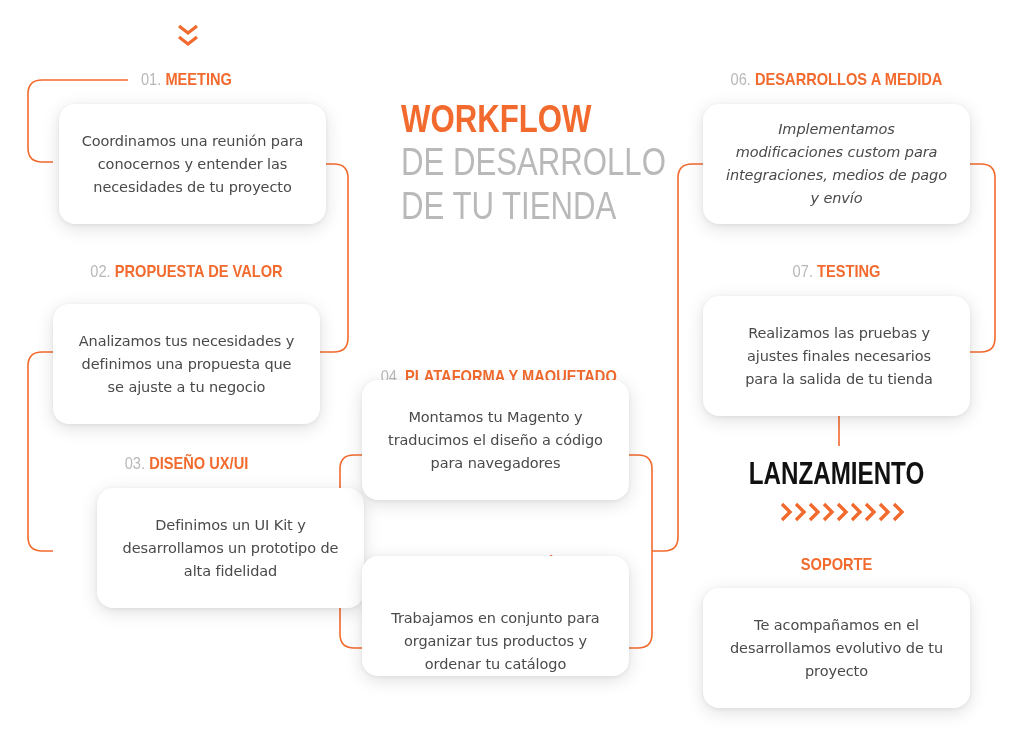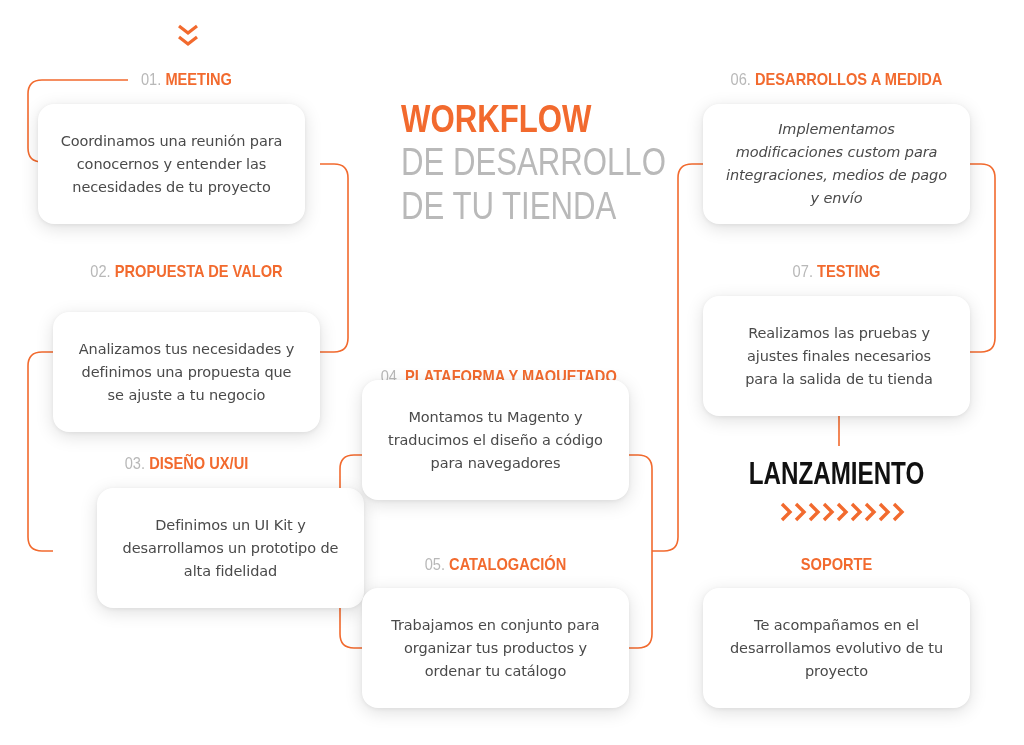--- a/index.html
+++ b/index.html
@@ -83,29 +83,29 @@
 <div class="hero">
   <span class="h1">WORKFLOW</span>
   <span class="h2">DE DESARROLLO</span>
   <span class="h2">DE TU TIENDA</span>
 </div>
 
 <div class="step-label" style="left:53px; top:70px;">
   <span class="num">01.</span>
   <span class="title">MEETING</span>
 </div>
-<div class="card" style="left:38px; top:104px;">
+<div class="card" style="left:59px; top:104px;">
   <p>Coordinamos una reunión para conocernos y entender las necesidades de tu proyecto</p>
 </div>
 
 <div class="step-label" style="left:53px; top:262px;">
   <span class="num">02.</span>
   <span class="title">PROPUESTA DE VALOR</span>
 </div>
-<div class="card" style="left:53px; top:312px;">
+<div class="card" style="left:53px; top:304px;">
   <p>Analizamos tus necesidades y definimos una propuesta que se ajuste a tu negocio</p>
 </div>
 
 <div class="step-label" style="left:53px; top:454px;">
   <span class="num">03.</span>
   <span class="title">DISEÑO UX/UI</span>
 </div>
 <div class="card" style="left:53px; top:488px;margin-left:44px;">
   <p>Definimos un UI Kit y desarrollamos un prototipo de alta fidelidad</p>
 </div>
@@ -115,21 +115,21 @@
   <span class="title">PLATAFORMA Y MAQUETADO</span>
 </div>
 <div class="card" style="left:362px; top:380px;">
   <p>Montamos tu Magento y traducimos el diseño a código para navegadores</p>
 </div>
 
 <div class="step-label" style="left:362px; top:555px;">
   <span class="num">05.</span>
   <span class="title">CATALOGACIÓN</span>
 </div>
-<div class="card" style="left:362px; top:588px;">
+<div class="card" style="left:362px; top:556px;align-items:flex-end;">
   <p>Trabajamos en conjunto para organizar tus productos y ordenar tu catálogo</p>
 </div>
 
 <div class="step-label" style="left:703px; top:70px;">
   <span class="num">06.</span>
   <span class="title">DESARROLLOS A MEDIDA</span>
 </div>
 <div class="card" style="left:703px; top:104px;font-style:italic;">
   <p>Implementamos modificaciones custom para integraciones, medios de pago y envío</p>
 </div>

